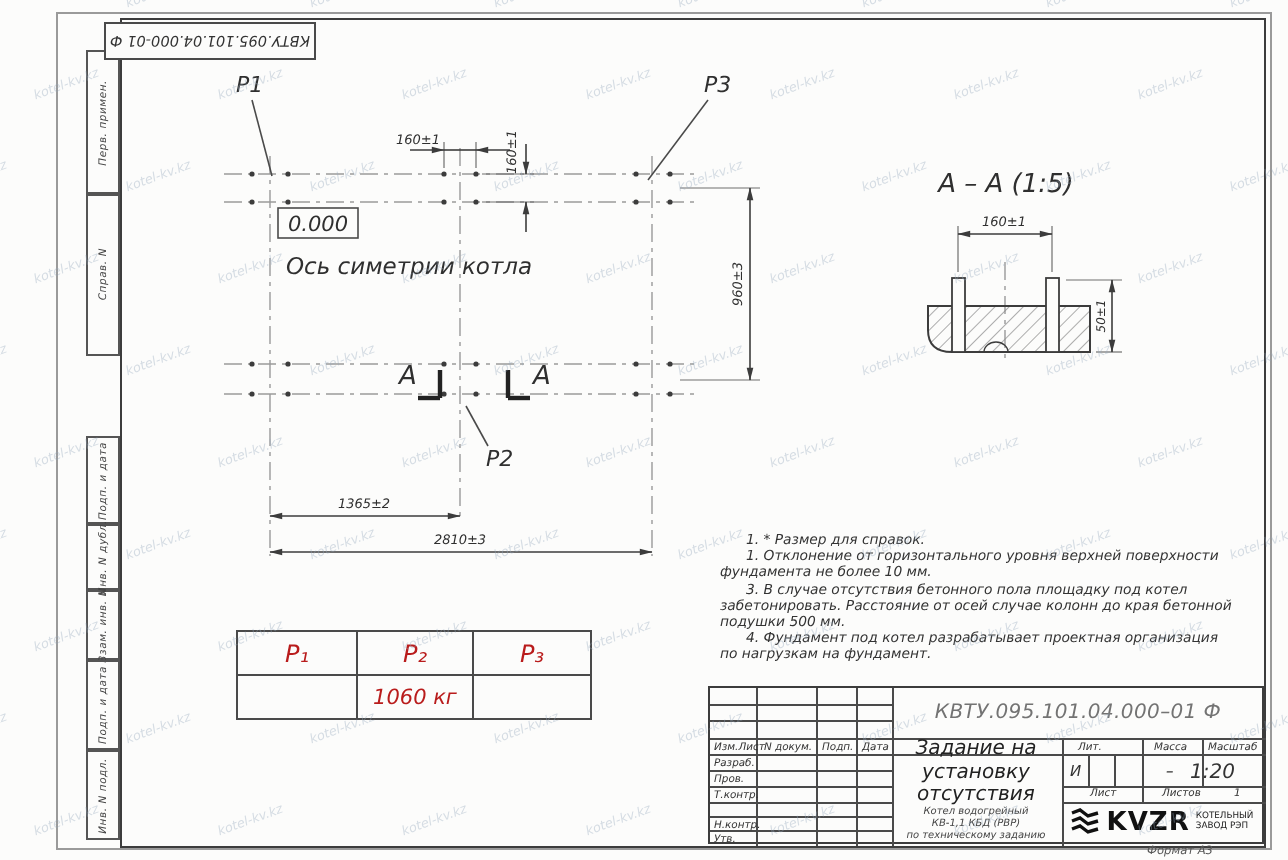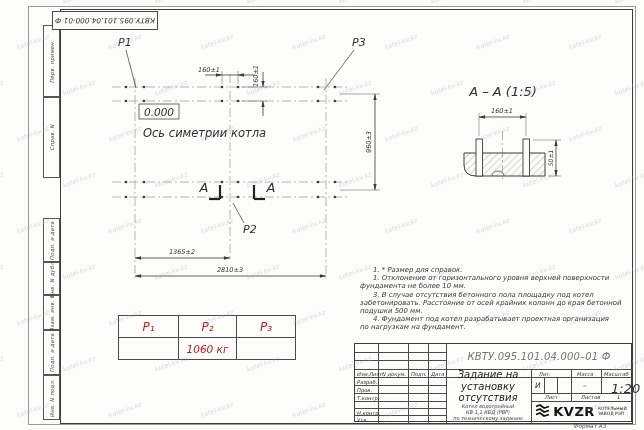--- a/index.html
+++ b/index.html
@@ -209,21 +209,21 @@
     <div class="cell hd c1">P₂</div>
     <div class="cell hd c2">P₃</div>
     <div class="cell vl2 c1">1060 кг</div>
   </div>
 
   <div class="abs notes">
     <div class="ind">1. * Размер для справок.</div>
     <div class="ind">1. Отклонение от горизонтального уровня верхней поверхности</div>
     <div>фундамента не более 10 мм.</div>
     <div class="ind">3. В случае отсутствия бетонного пола площадку под котел</div>
-    <div>забетонировать. Расстояние от осей крайних колонн до края бетонной</div>
+    <div>забетонировать. Расстояние от осей случае колонн до края бетонной</div>
     <div>подушки 500 мм.</div>
     <div class="ind">4. Фундамент под котел разрабатывает проектная организация</div>
     <div>по нагрузкам на фундамент.</div>
   </div>
 
   <div class="abs tb">
 
     <div class="vl" style="left:23px;top:0;height:79px;"></div>
     <div class="vl" style="left:53px;top:0;height:79px;"></div>
     <div class="vl" style="left:73px;top:0;height:79px;"></div>
@@ -255,21 +255,21 @@
     <div class="txt small" style="left:2px;top:43px;">Пров.</div>
     <div class="txt small" style="left:2px;top:51px;">Т.контр.</div>
     <div class="txt small" style="left:2px;top:66px;">Н.контр.</div>
     <div class="txt small" style="left:2px;top:73px;">Утв.</div>
 
     <div class="txt small" style="left:184px;top:27px;">Лит.</div>
     <div class="txt small" style="left:222px;top:27px;">Масса</div>
     <div class="txt small" style="left:249px;top:27px;">Масштаб</div>
     <div class="txt" style="left:180px;top:37px;font-size:7.5px;">И</div>
     <div class="txt" style="left:228px;top:37px;font-size:7.5px;">–</div>
-    <div class="txt" style="left:256px;top:37px;font-size:13px;font-style:italic;">1:20</div>
+    <div class="txt" style="left:240px;top:37px;font-size:10px;font-style:italic;">1:20</div>
 
     <div class="txt small" style="left:190px;top:50px;">Лист</div>
     <div class="txt small" style="left:226px;top:50px;">Листов</div>
     <div class="txt small" style="left:262px;top:50px;">1</div>
   </div>
 
   <div class="abs doc-number">КВТУ.095.101.04.000–01 Ф</div>
 
   <div class="abs doc-title">
     <div>Задание на</div>

